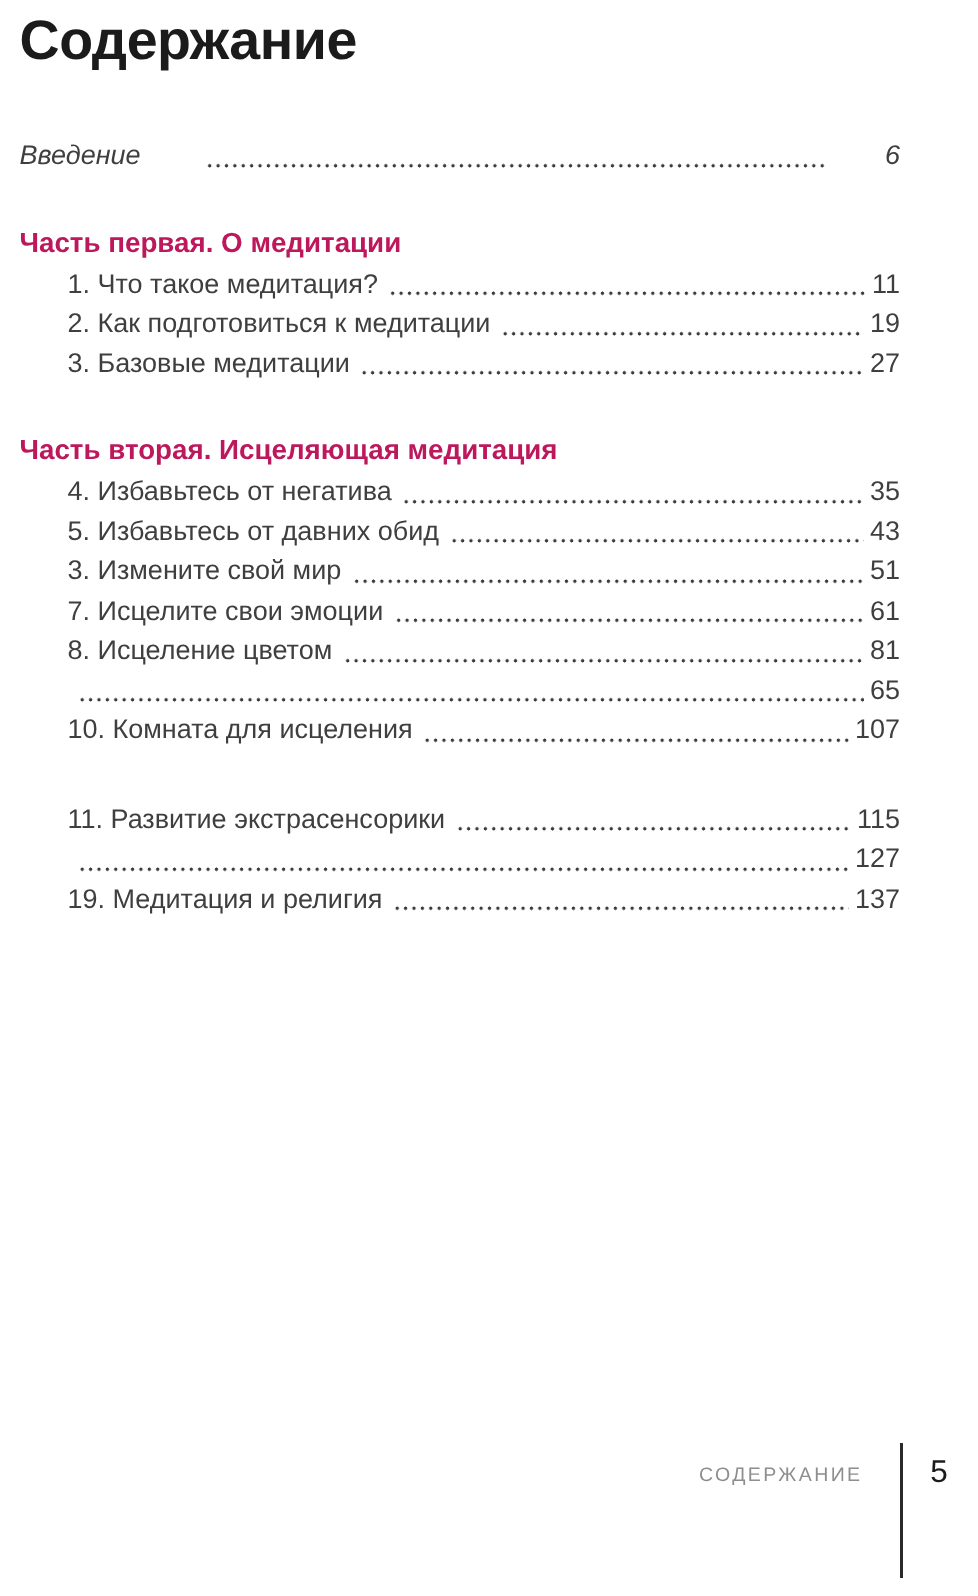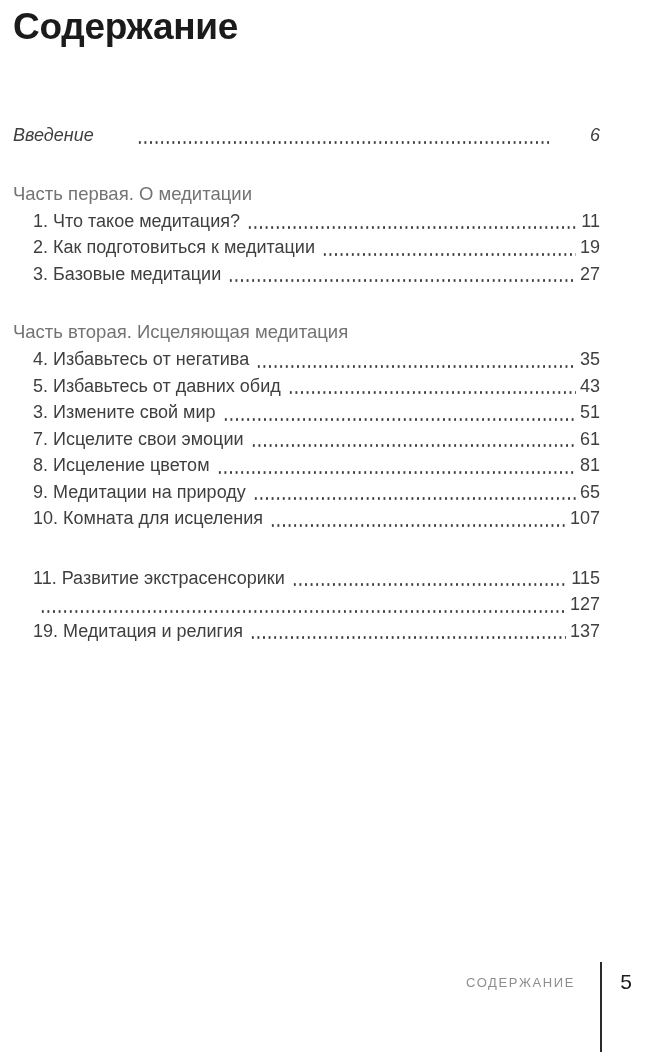--- a/index.html
+++ b/index.html
@@ -16,35 +16,35 @@
     font-size: 37px; line-height: 46px; font-weight: 700;
     color: #1b1b1b; letter-spacing: -0.3px;
   }
   .row {
     display: flex; align-items: flex-end;
     font-size: 18px; line-height: 26.5px;
     color: #3f3f3f;
   }
   .row .lbl { white-space: nowrap; }
   .row .pg  { white-space: nowrap; }
-  .row.intro { margin-top: 72px; font-style: italic; gap: 36px; }
-  .row.item  { margin-left: 20px; text-align: center; }
+  .row.intro { margin-top: 40px; font-style: italic; gap: 36px; }
+  .row.item  { margin-left: 32px; text-align: center; }
   .dots {
     flex: 1 1 auto;
     height: 8px;
     margin: 0 4px 5px 7px;
     background-image: radial-gradient(circle, #3b3b3b 1.05px, rgba(0,0,0,0) 1.35px);
     background-size: 5.6px 3px;
     background-repeat: repeat-x;
     background-position: 0 100%;
   }
   .section { margin-top: 33px; }
   .heading {
-    font-size: 18.5px; line-height: 24px; font-weight: 400;
-    color: #737373; margin-bottom: 2px;
+    font-size: 18.5px; line-height: 24px; font-weight: 700;
+    color: #be185d; margin-bottom: 2px;
   }
   .f-label {
     position: absolute; right: 77px; top: 975px;
     font-size: 13px; letter-spacing: 1.6px;
     color: #8e8e8e;
   }
   .f-rule {
     position: absolute; left: 600px; top: 962px;
     width: 1.5px; height: 90px; background: #2a2a2a;
   }
@@ -103,21 +103,20 @@
           <span class="lbl">7. Исцелите свои эмоции</span>
           <span class="dots"></span>
           <span class="pg">61</span>
         </div>
         <div class="row item">
           <span class="lbl">8. Исцеление цветом</span>
           <span class="dots"></span>
           <span class="pg">81</span>
         </div>
         <div class="row item">
-          <span class="lbl">9. Медитации на природу</span>
           <span class="dots"></span>
           <span class="pg">65</span>
         </div>
         <div class="row item">
           <span class="lbl">10. Комната для исцеления</span>
           <span class="dots"></span>
           <span class="pg">107</span>
         </div>
       </div>
       <div class="section">

